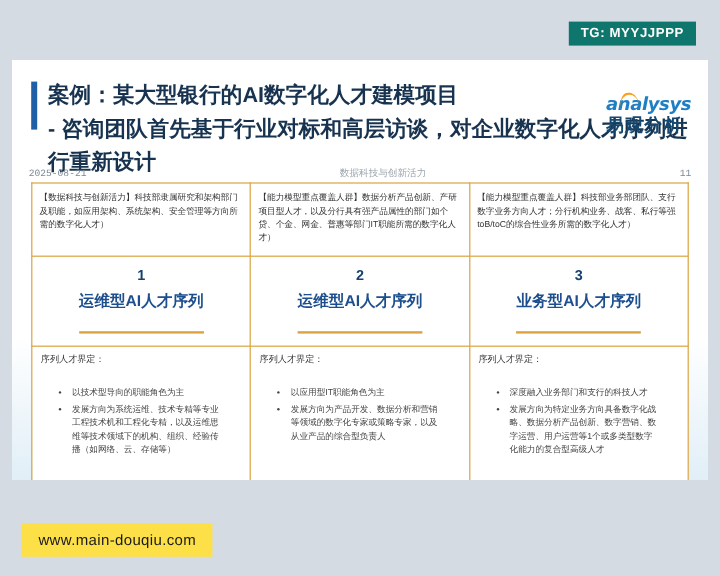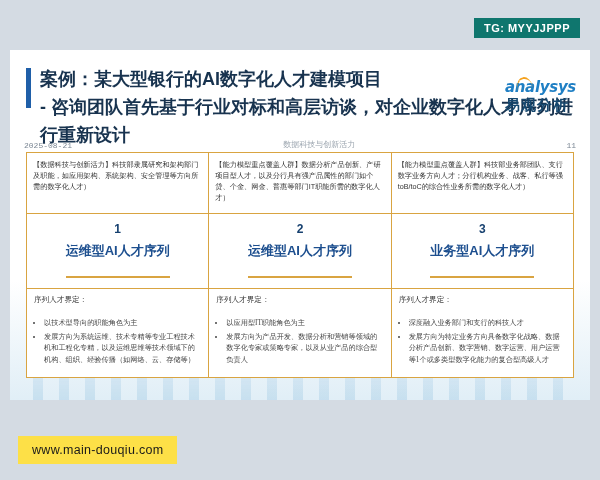--- a/index.html
+++ b/index.html
@@ -93,21 +93,21 @@
   }
   .num{font-size:12px;color:#16406f;font-weight:bold;}
   .seq{
     font-size:13px;font-weight:bold;color:#1d4f8f;margin-top:6px;
     border-bottom:2px solid #d9a441;display:inline-block;padding-bottom:16px;
   }
   .def-cell{
     padding:6px 7px 8px;background:#ffffff;height:74px;
   }
   .def-title{font-size:7.6px;color:#333;margin-bottom:13px;}
-  .def-cell ul{margin:0;padding-left:10px;font-family:Liberation Serif, serif;}
+  .def-cell ul{margin:16px;padding-left:10px;}
   .def-cell li{font-size:7.2px;color:#444;line-height:1.6;margin-bottom:2px;}
 
   
   .foot{
     position:absolute;left:0;bottom:0;width:100%;
     display:flex;justify-content:space-between;align-items:flex-end;
     padding:0 14px;box-sizing:border-box;
     font-size:8px;color:#7b8794;font-family:Liberation Mono, monospace;
   }
   .foot .center{font-size:8px;color:#9aa4ae;}

